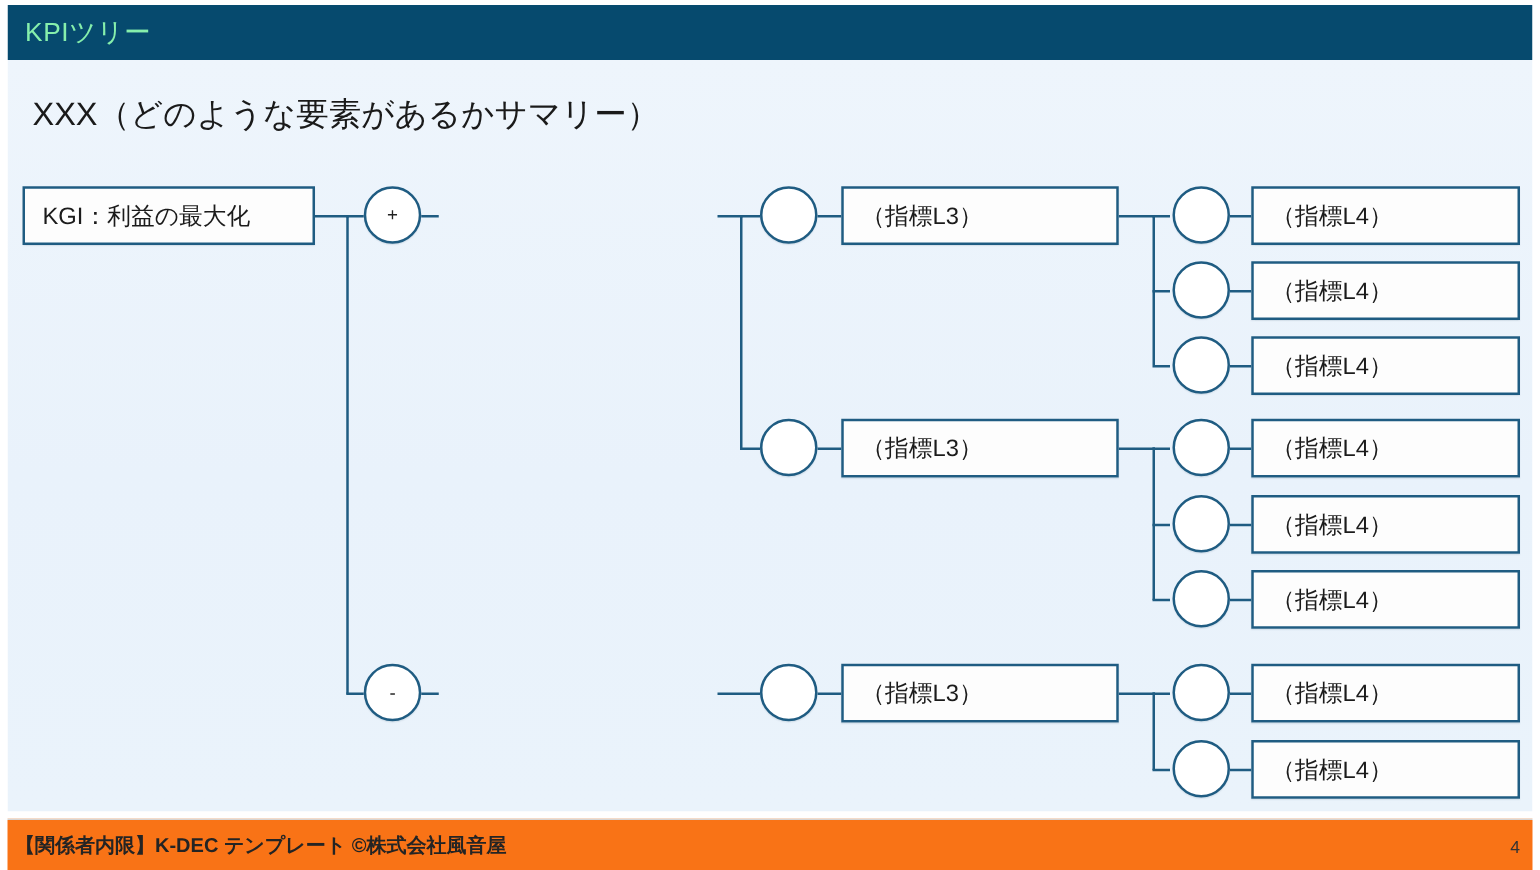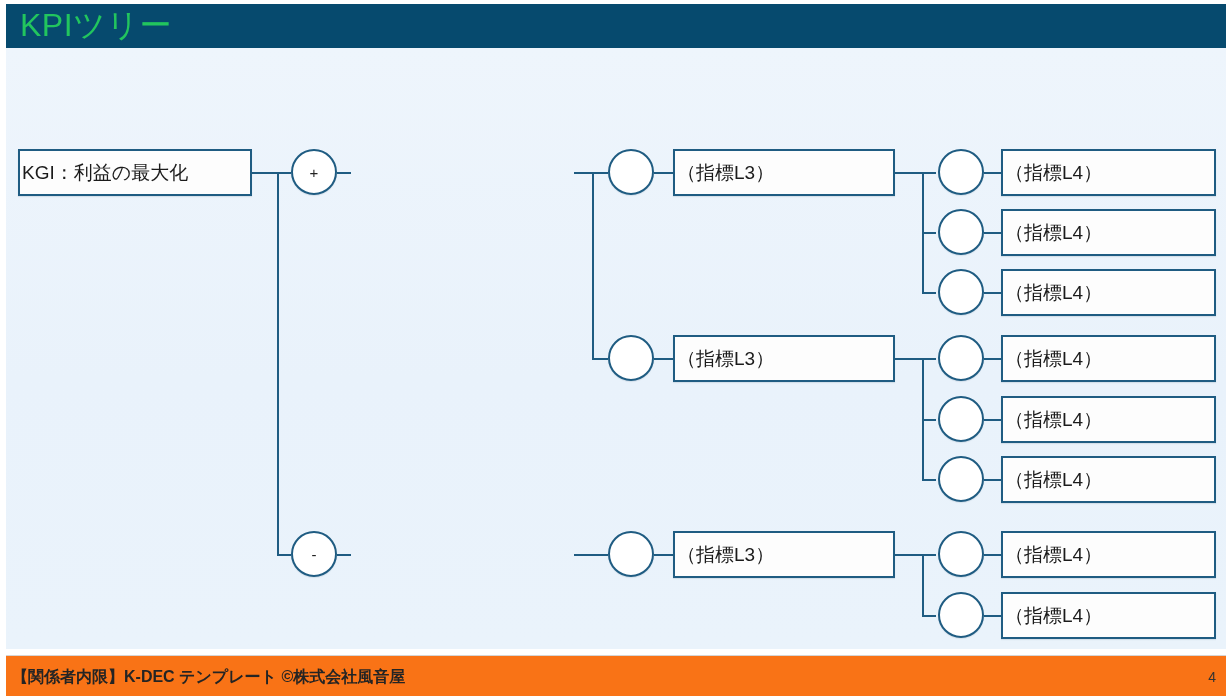--- a/index.html
+++ b/index.html
@@ -11,21 +11,21 @@
   }
   .slide{position:relative;width:1232px;height:696px;background:#ffffff;overflow:hidden;}
 
   
   .titlebar{
     position:absolute;left:6px;top:4px;width:1220px;height:44px;
     background:#064a6e;
   }
   .titlebar .title{
     position:absolute;left:14px;top:50%;transform:translateY(-50%);
-    color:#22c55e;font-size:32px;letter-spacing:.5px;white-space:nowrap;
+    color:#86efac;font-size:21px;letter-spacing:.5px;white-space:nowrap;
   }
 
   
   .canvas{
     position:absolute;left:6px;top:48px;width:1220px;height:601px;
     background:linear-gradient(180deg,#eef5fc 0%,#e9f2fb 55%,#eaf3fb 100%);
   }
   .subtitle{
     position:absolute;left:20px;top:26px;
     font-size:26px;color:#1a1a1a;white-space:nowrap;
@@ -34,21 +34,21 @@
   
   .diagram{position:absolute;left:0;top:0;width:1220px;height:601px;}
   .node{
     position:absolute;box-sizing:border-box;
     background:#fdfdfd;
     border:2px solid #1f5c82;
     display:flex;align-items:center;
     box-shadow:0 1px 1px rgba(20,60,90,.10);
   }
   .node .lbl{
-    padding-left:2px;font-size:19px;color:#1b1b1b;white-space:nowrap;
+    padding-left:14px;font-size:19px;color:#1b1b1b;white-space:nowrap;
   }
   .node.kgi .lbl{font-size:19px;}
   .circ{
     position:absolute;box-sizing:border-box;
     border:2px solid #1f5c82;border-radius:50%;
     background:#ffffff;
     display:flex;align-items:center;justify-content:center;
     font-size:15px;color:#222;
     box-shadow:0 1px 1px rgba(20,60,90,.10);
   }
@@ -78,20 +78,21 @@
 <body>
 
 <div class="slide">
 
   <div class="titlebar">
     <div class="title">KPIツリー</div>
   </div>
 
   <div class="canvas">
 
+    <div class="subtitle">XXX（どのような要素があるかサマリー）</div>
 
     <div class="diagram">
 
       <div class="ln h" style="left:245px;top:124px;width:28px;"></div>
       <div class="ln v" style="left:271px;top:124px;height:383px;"></div>
       <div class="ln h" style="left:271px;top:124px;width:14px;"></div>
       <div class="ln h" style="left:271px;top:506px;width:14px;"></div>
 
       <div class="ln h" style="left:331px;top:124px;width:14px;"></div>
       <div class="ln h" style="left:331px;top:506px;width:14px;"></div>

